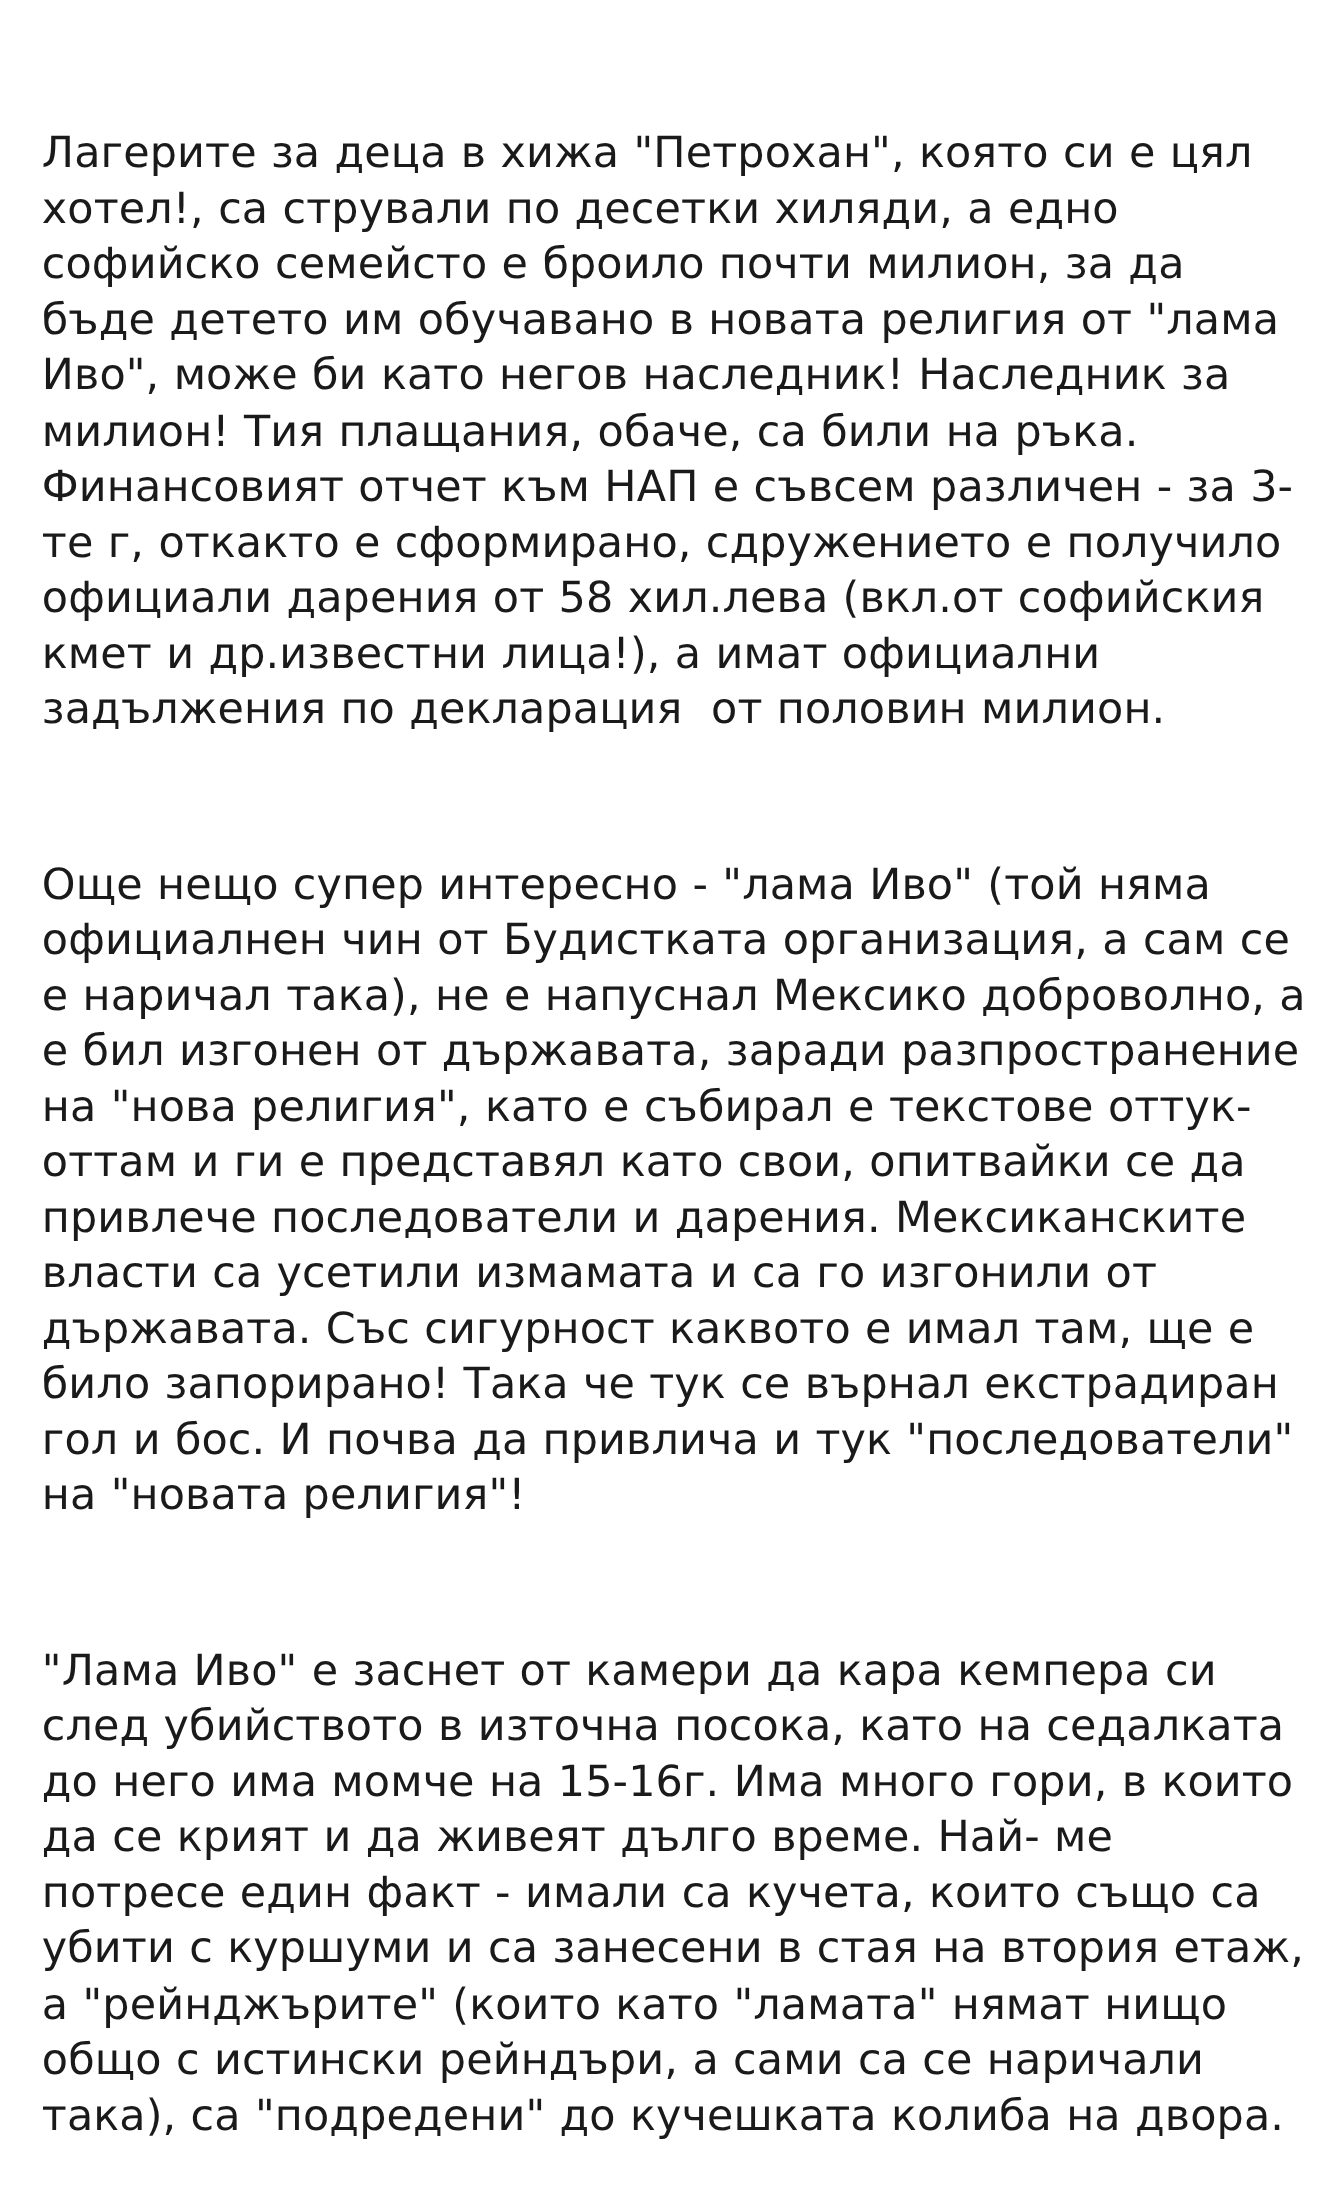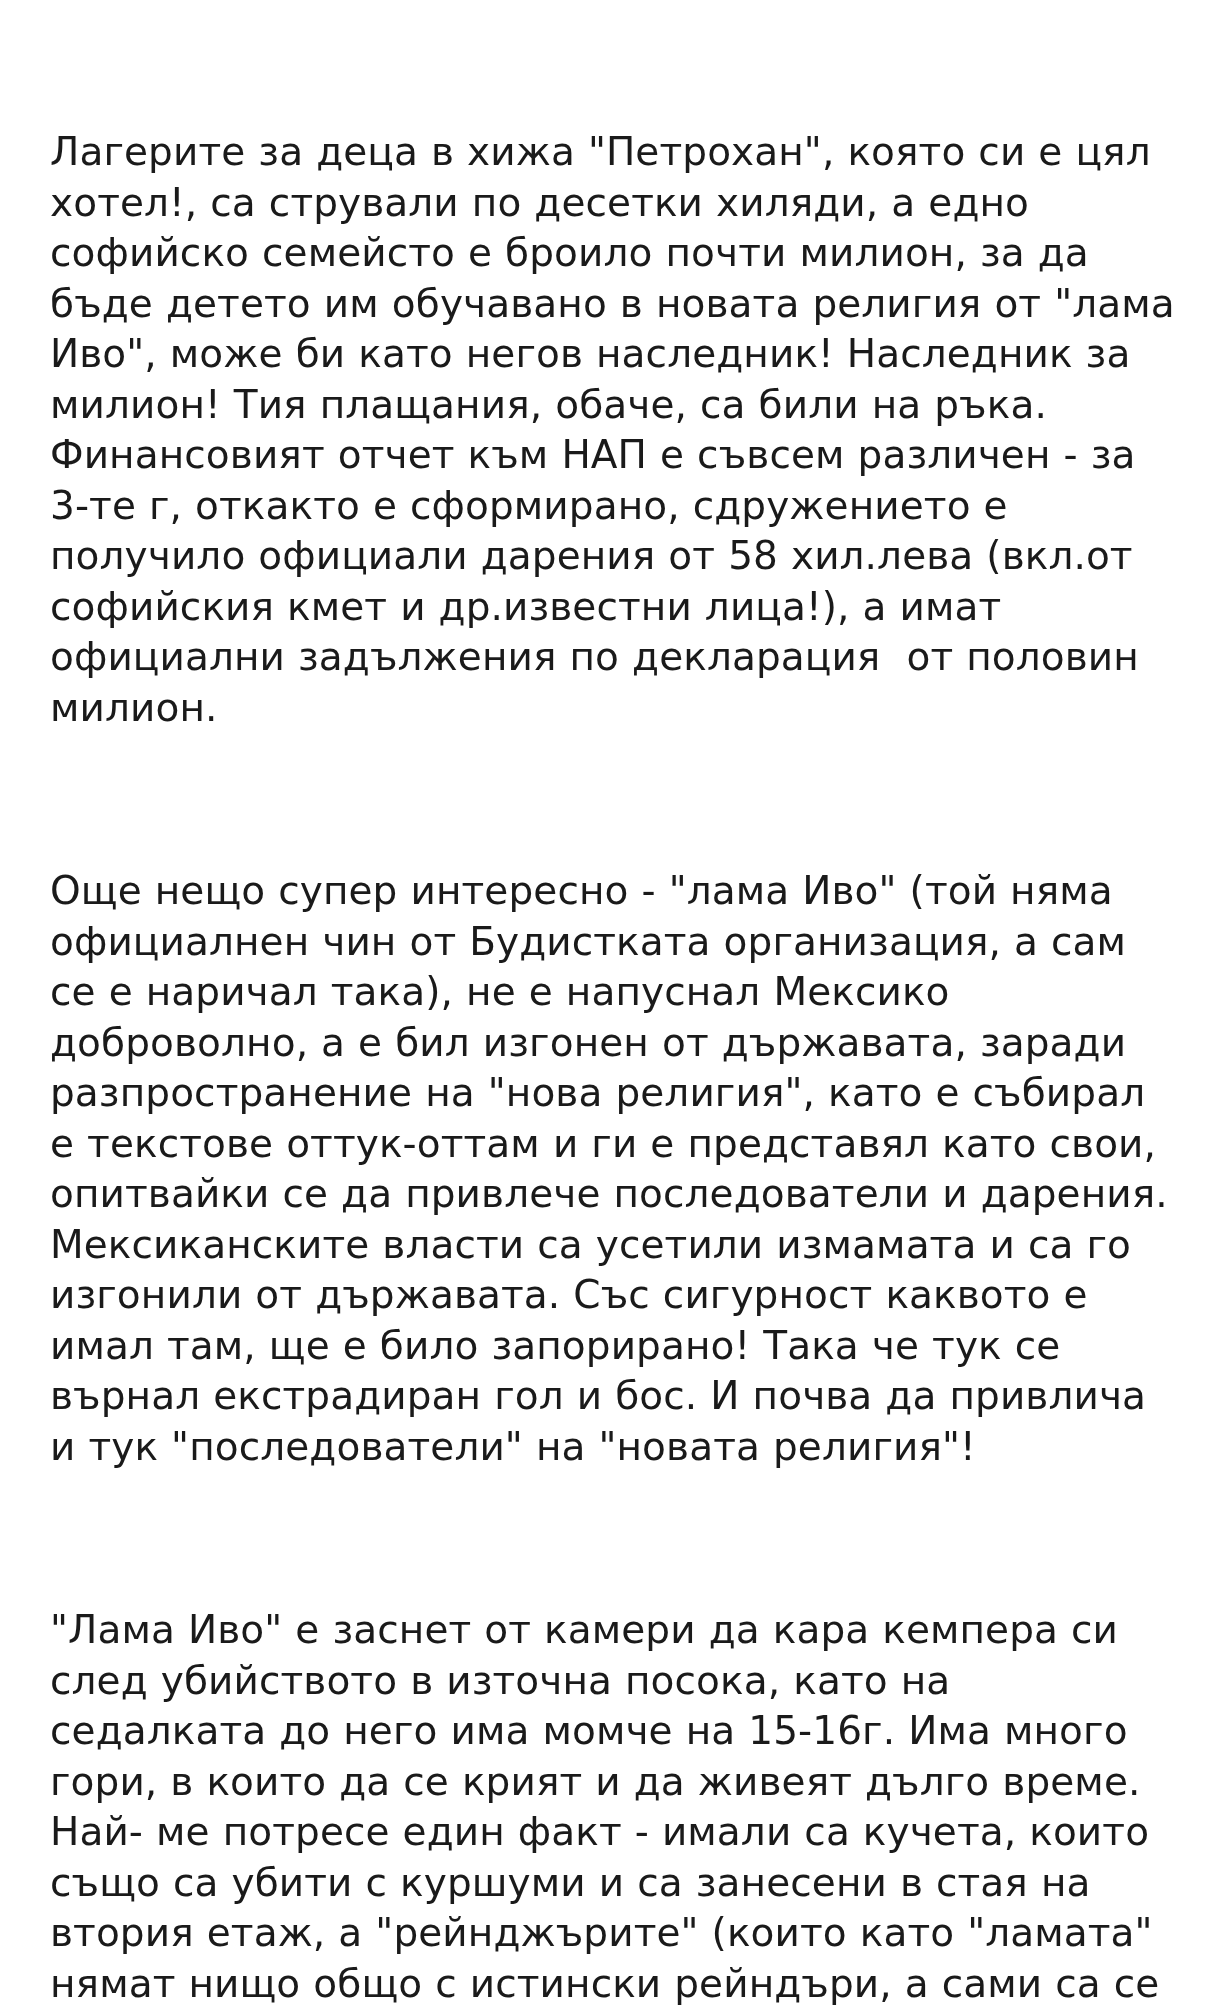--- a/index.html
+++ b/index.html
@@ -23,21 +23,21 @@
     color: #1a1a1a;
     font-family: "DejaVu Sans", sans-serif;
     font-size: 39px;
     line-height: 50.5px;
     letter-spacing: 0.1px;
     word-spacing: 0.5px;
     text-align: left;
     white-space: pre-wrap;
   }
   .para {
-    margin: 16px;
+    margin: 4px;
     padding: 0;
   }
 </style>
 </head>
 <body>
 
 <div class="page">
   <div class="text-body">
     <p class="para">Лагерите за деца в хижа "Петрохан", която си е цял хотел!, са стрували по десетки хиляди, а едно софийско семейсто е броило почти милион, за да бъде детето им обучавано в новата религия от "лама Иво", може би като негов наследник! Наследник за милион! Тия плащания, обаче, са били на ръка. Финансовият отчет към НАП е съвсем различен - за 3-те г, откакто е сформирано, сдружението е получило официали дарения от 58 хил.лева (вкл.от софийския кмет и др.известни лица!), а имат официални задължения по декларация  от половин милион.</p>
     <p class="para">Още нещо супер интересно - "лама Иво" (той няма официалнен чин от Будистката организация, а сам се е наричал така), не е напуснал Мексико доброволно, а е бил изгонен от държавата, заради разпространение на "нова религия", като е събирал е текстове оттук-оттам и ги е представял като свои, опитвайки се да привлече последователи и дарения. Мексиканските власти са усетили измамата и са го изгонили от държавата. Със сигурност каквото е имал там, ще е било запорирано! Така че тук се върнал екстрадиран гол и бос. И почва да привлича и тук "последователи" на "новата религия"!</p>

